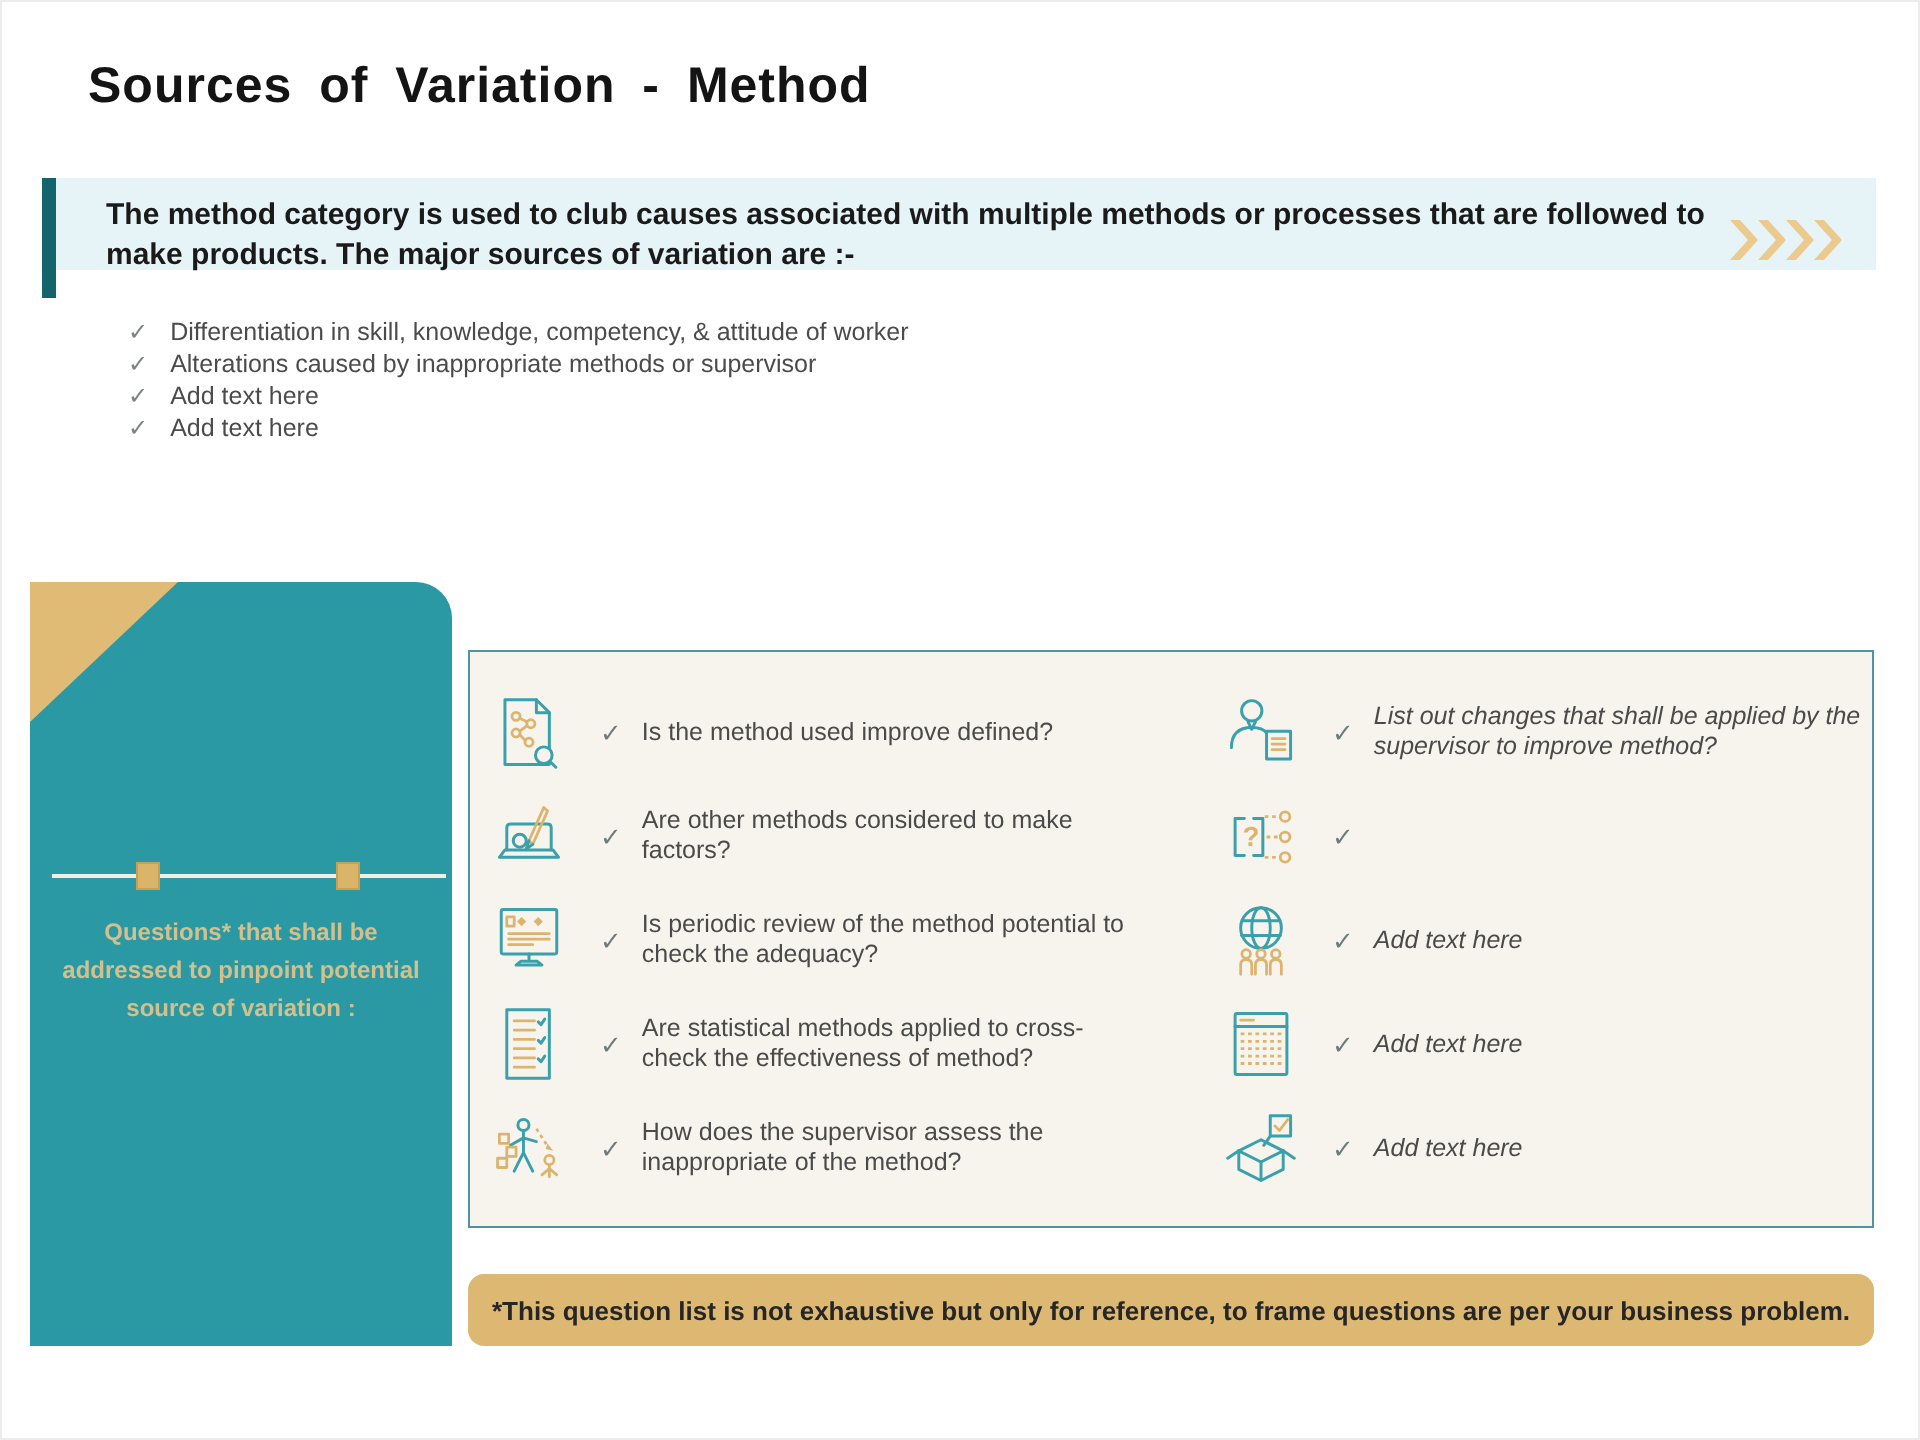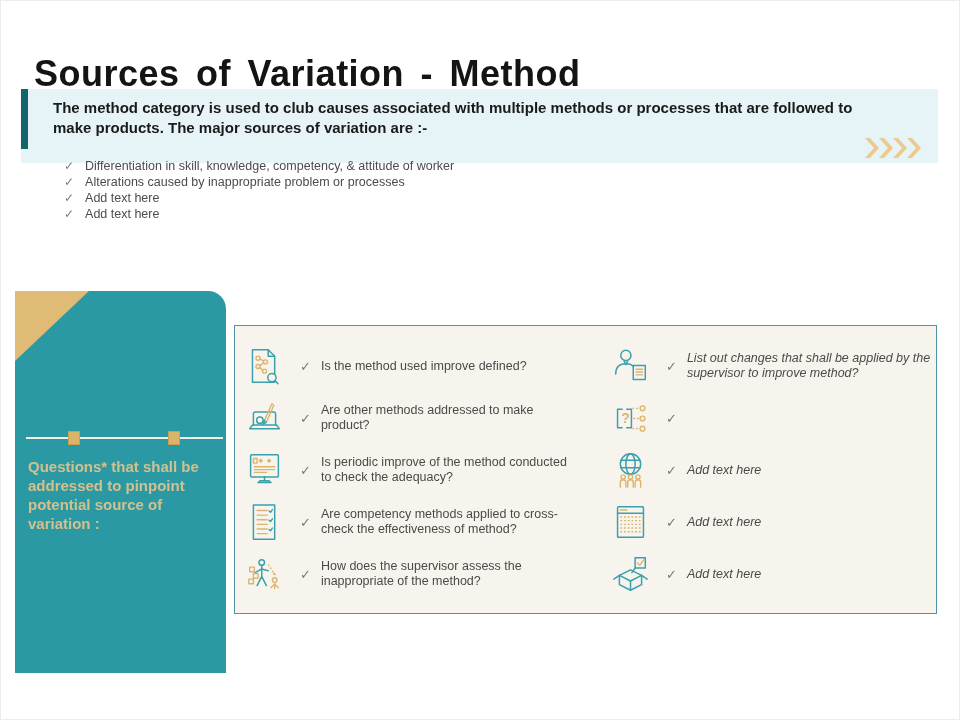--- a/index.html
+++ b/index.html
@@ -4,27 +4,27 @@
 <style>
   * { margin:0; padding:0; box-sizing:border-box; }
   html,body { background:#ffffff; }
   .slide {
     position:relative; width:960px; height:720px; background:#ffffff;
     font-family:"Liberation Sans", sans-serif; overflow:hidden;
     border:1px solid #ececec;
   }
   
   .title {
-    position:absolute; left:33px; top:28px;
-    font-size:36px; font-weight:bold; color:#141414;
-    letter-spacing:0.5px; word-spacing:6px;margin-top:24px;
+    position:absolute; left:43px; top:28px;
+    font-size:25px; font-weight:bold; color:#141414;
+    letter-spacing:0.5px; word-spacing:6px;
   }
   
   .intro-box {
-    position:absolute; left:20px; top:88px; width:917px; height:74px;
+    position:absolute; left:20px; top:88px; width:917px; height:46px;
     background:#e6f4f8;
   }
   .intro-accent {
     position:absolute; left:0; top:0; width:7px; height:60px; background:#14646d;
   }
   .intro-text {
     position:absolute; left:32px; top:9px; max-width:800px;
     font-size:15px; font-weight:bold; color:#1a1a1a; line-height:20px;
   }
   .chevrons { position:absolute; right:12px; bottom:4px; width:62px; height:22px; }
@@ -47,21 +47,21 @@
     background:#f2efe6;
   }
   .divider .sq {
     position:absolute; top:-6px; width:12px; height:14px; background:#d9b469;
     border:1px solid #c7a054;
   }
   .divider .sq1 { left:42px; }
   .divider .sq2 { left:142px; }
   .panel-title {
     position:absolute; left:13px; top:166px; width:185px;
-    font-size:15px; font-weight:bold;
+    text-align:center; font-size:12px; font-weight:bold;
     color:#d3c08c; line-height:19px;
   }
   
   .qbox {
     position:absolute; left:233px; top:324px; width:703px; height:289px;
     background:#f7f4ee; border:1px solid #4e93a6;
   }
   .qcol { position:absolute; top:14px; }
   .qcol-left { left:10px; }
   .qcol-right { left:376px; }
@@ -108,21 +108,21 @@
     </span>
   </div>
 
   <ul class="bullets">
     <li>
         <span class="chk">✓</span>
         <span>Differentiation in skill, knowledge, competency, &amp; attitude of worker</span>
       </li>
     <li>
         <span class="chk">✓</span>
-        <span>Alterations caused by inappropriate problem or processes</span>
+        <span>Alterations caused by inappropriate methods or supervisor</span>
       </li>
     <li>
         <span class="chk">✓</span>
         <span>Add text here</span>
       </li>
     <li>
         <span class="chk">✓</span>
         <span>Add text here</span>
       </li>
   </ul>
@@ -162,48 +162,48 @@
         <span class="qicon">
           <svg viewBox="0 0 40 42">
             <path class="t" d="M8 28 V16 Q8 14 10 14 H30 Q32 14 32 16 V28"></path>
             <path class="t" d="M4 32 H36 L33 28 H7 Z"></path>
             <circle class="t" cx="15" cy="23" r="3.5"></circle>
             <path class="g" d="M28 5 L30 7 L22 25 L20 23 Z"></path>
             <path class="t" d="M20 23 L18.5 27.5 L22 25"></path>
           </svg>
         </span>
         <span class="qchk">✓</span>
-        <span class="qtext">Are other methods addressed to make product?</span>
+        <span class="qtext">Are other methods considered to make factors?</span>
       </div>
 
       <div class="qrow">
         <span class="qicon">
           <svg viewBox="0 0 40 42">
             <rect class="t" x="5" y="4" width="30" height="24" rx="1"></rect>
             <path class="gf" d="M16 8 l2.5 2.5 -2.5 2.5 -2.5 -2.5 z"></path>
             <path class="gf" d="M25 8 l2.5 2.5 -2.5 2.5 -2.5 -2.5 z"></path>
             <rect class="g" x="8" y="8" width="4" height="5"></rect>
             <path class="g" d="M9 17 h22 M9 20 h22 M9 23 h13"></path>
             <path class="t" d="M20 28 v4 M13 34 h14 l-2.5 -2 h-9 z"></path>
           </svg>
         </span>
         <span class="qchk">✓</span>
-        <span class="qtext">Is periodic improve of the method conducted to check the adequacy?</span>
+        <span class="qtext">Is periodic review of the method potential to check the adequacy?</span>
       </div>
 
       <div class="qrow">
         <span class="qicon">
           <svg viewBox="0 0 40 42">
             <rect class="t" x="8" y="2" width="23" height="37"></rect>
             <path class="g" d="M12 8 h11 M12 13 h11 M12 18 h11 M12 23 h11 M12 28 h11 M12 33 h11"></path>
             <path class="t" d="M25 8.5 l1.5 1.5 2-3 M25 18.5 l1.5 1.5 2-3 M25 28.5 l1.5 1.5 2-3"></path>
           </svg>
         </span>
         <span class="qchk">✓</span>
-        <span class="qtext">Are competency methods applied to cross-check the effectiveness  of method?</span>
+        <span class="qtext">Are statistical methods applied to cross-check the effectiveness  of method?</span>
       </div>
 
       <div class="qrow">
         <span class="qicon">
           <svg viewBox="0 0 40 42">
             <circle class="t" cx="17" cy="8" r="3"></circle>
             <path class="t" d="M17 11 V23 M17 15 L10 19 M17 15 L24 17 M17 23 L12 33 M17 23 L22 33"></path>
             <rect class="g" x="4" y="13" width="5" height="5"></rect>
             <rect class="g" x="8" y="20" width="5" height="5"></rect>
             <rect class="g" x="3" y="26" width="5" height="5"></rect>
@@ -292,14 +292,15 @@
             <path class="t" d="M25 14 l-3.5 5"></path>
           </svg>
         </span>
         <span class="qchk">✓</span>
         <span class="qtext">Add text here</span>
       </div>
 
     </div>
   </div>
 
+  <div class="footnote">*This question list is not exhaustive  but only for reference,  to frame  questions  are  per your business  problem.</div>
 
 </div>
 
 </body></html>

